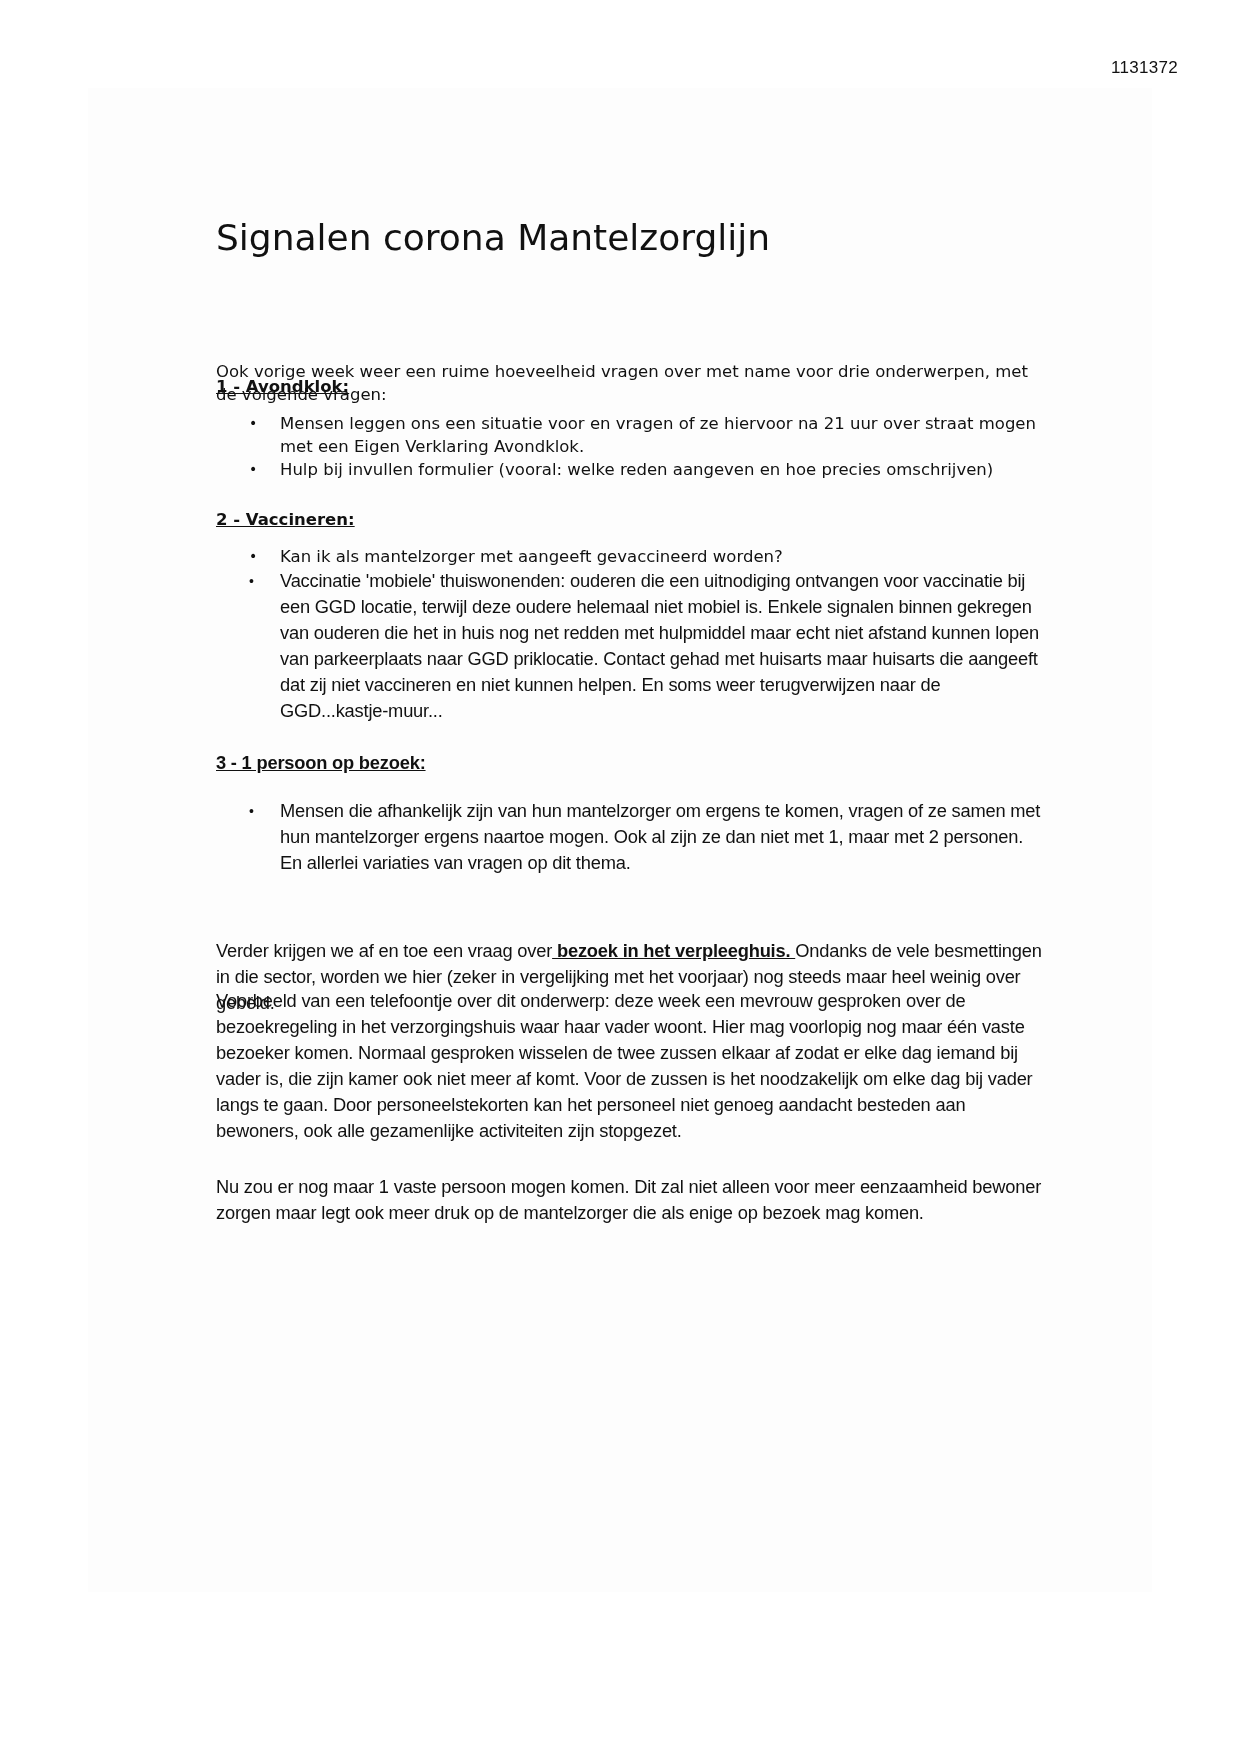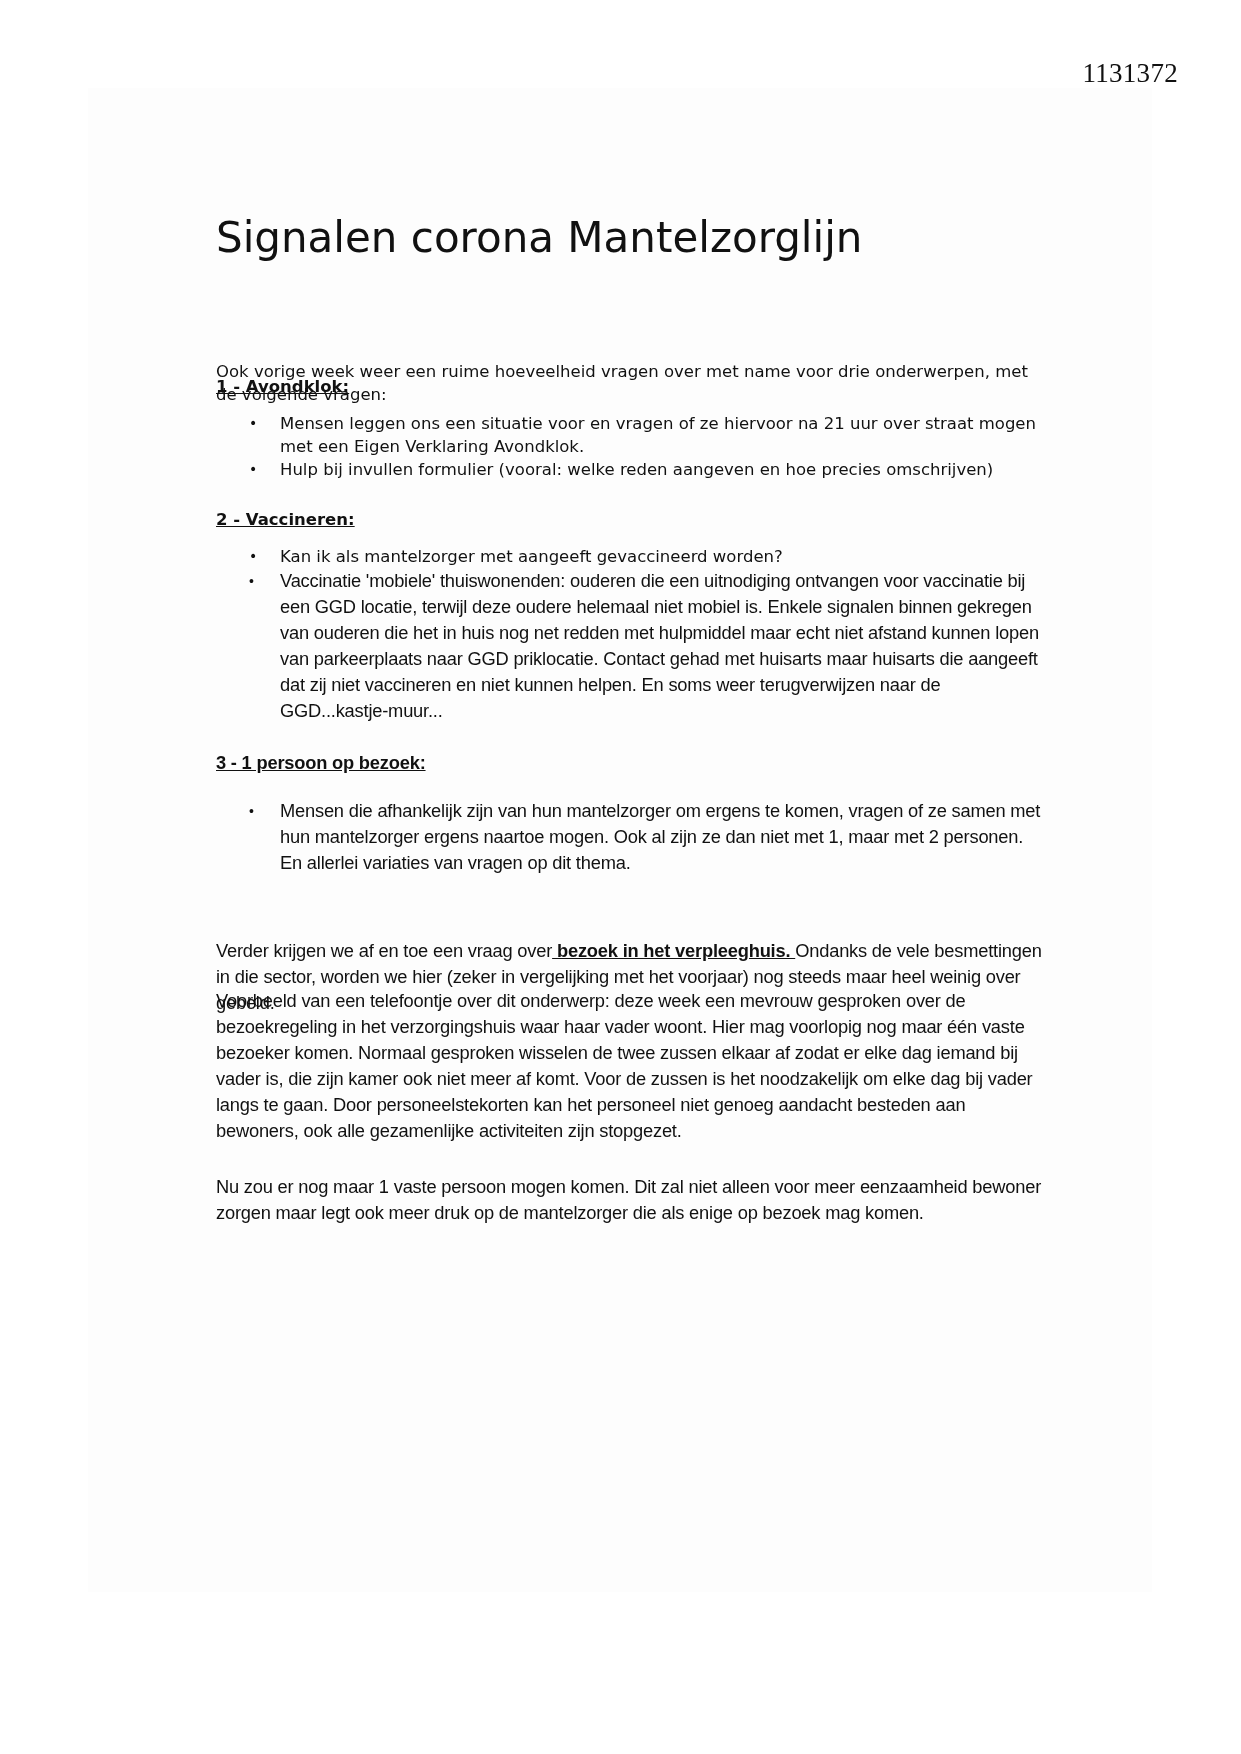--- a/index.html
+++ b/index.html
@@ -1,27 +1,27 @@
 <!DOCTYPE html>
 <html><head>
 <meta charset="utf-8">
 <style>
   html, body { margin: 0; padding: 0; background: #ffffff; }
   body { width: 1241px; height: 1754px; position: relative; overflow: hidden; color: #111; }
   .doc-id {
     position: absolute; top: 58px; right: 63px;
-    font-family: Liberation Serif, serif; font-size: 27px; color: #111; letter-spacing: 0.3px;
+    font-family: Liberation Sans, sans-serif; font-size: 17px; color: #111; letter-spacing: 0.3px;
   }
   .page-sheet {
     position: absolute; left: 88px; top: 88px; width: 1064px; height: 1504px;
     background: #fdfdfd;
   }
   .content { position: absolute; left: 216px; top: 215px; width: 830px; }
   .title {
-    font-family: "DejaVu Sans", sans-serif; font-size: 42px; line-height: 46px;
+    font-family: "DejaVu Sans", sans-serif; font-size: 36px; line-height: 46px;
     font-weight: normal; margin: 0; color: #111;
   }
   .verdana { font-family: "DejaVu Sans", sans-serif; font-size: 16.5px; line-height: 23px; }
   .calibri { font-family: "Liberation Sans", sans-serif; font-size: 18.3px; line-height: 26px; letter-spacing: -0.2px; }
   .intro { margin: 0; position: absolute; top: 145px; left: 0; width: 830px; }
   .heading { font-weight: bold; text-decoration: underline; margin: 0; position: absolute; left: 0; }
   ul.blist { list-style: none; padding: 0; margin: 0; position: absolute; left: 0; width: 830px; }
   ul.blist li { position: relative; padding-left: 64px; }
   ul.blist li .bullet { position: absolute; left: 33px; top: 0; font-size: 14px; }
   .para { margin: 0; position: absolute; left: 0; width: 830px; }

